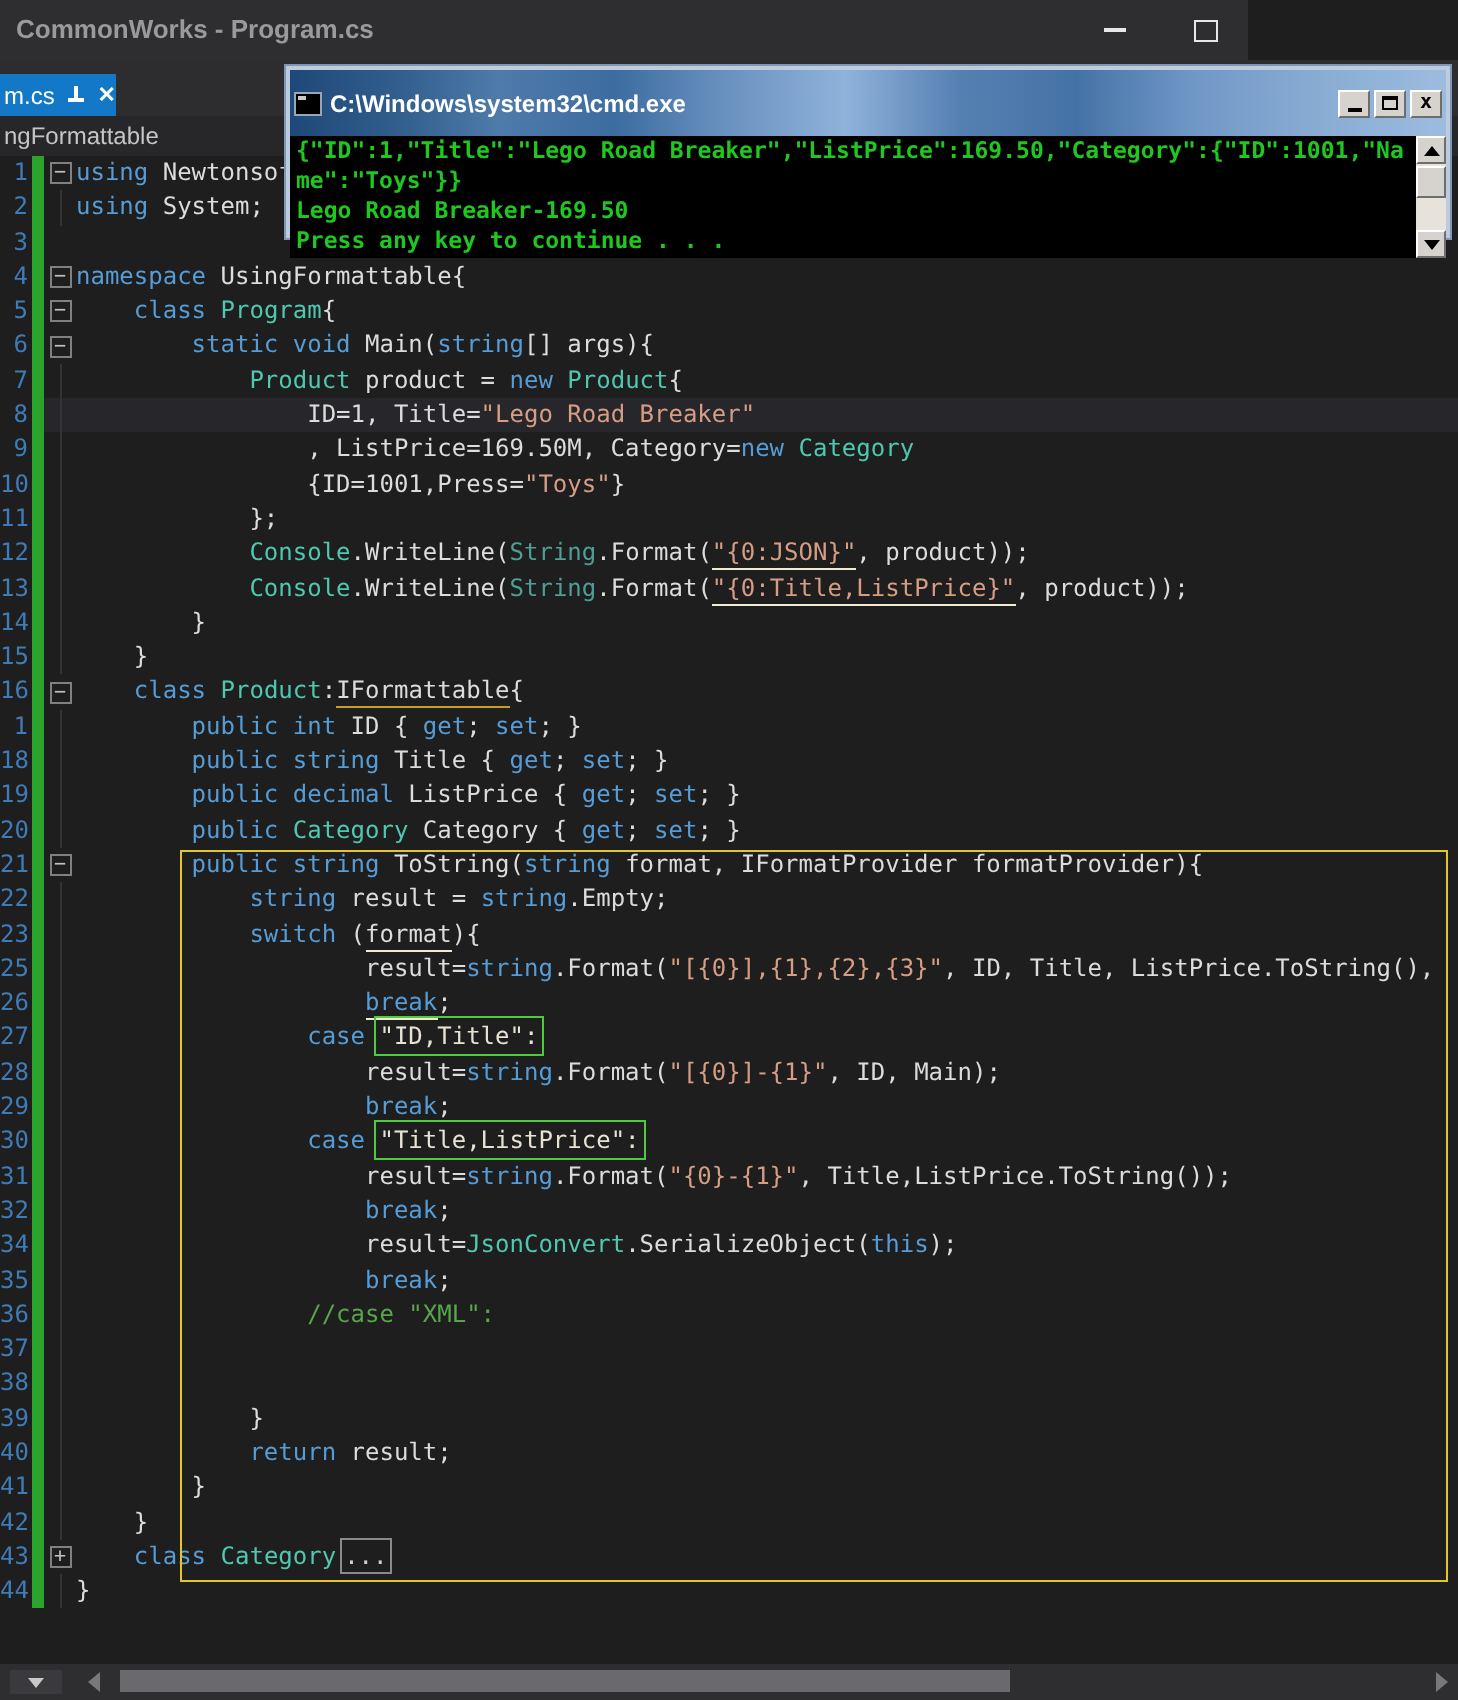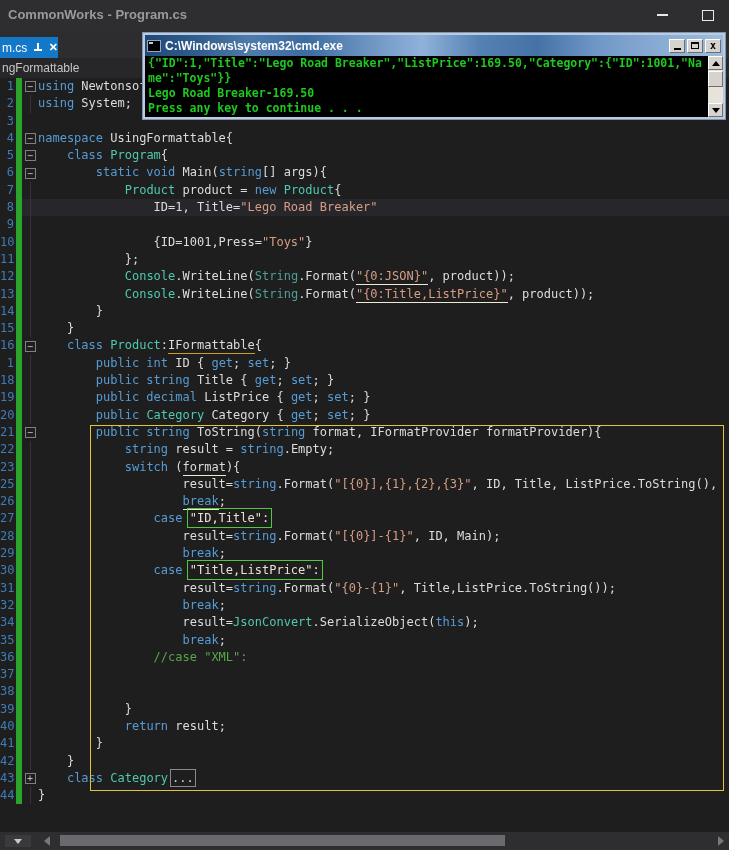--- a/index.html
+++ b/index.html
@@ -1,20 +1,20 @@
 <!DOCTYPE html>
 <html><head>
 <meta charset="utf-8">
 <style>
   html,body{margin:0;padding:0;background:#1E1E1E;}
   body{width:729px;height:850px;position:relative;overflow:hidden;
        font-family:"Liberation Sans",sans-serif;}
 
   
-  .titlebar{position:absolute;left:0;top:0;width:729px;height:30px;background:#2E2E31;}
+  .titlebar{position:absolute;left:0;top:0;width:624px;height:30px;background:#2E2E31;}
   .titlebar .wtitle{line-height:30px;padding-left:8px;font-size:13px;font-weight:bold;color:#9A9A9A;}
   .winbtn{position:absolute;top:0;width:30px;height:30px;display:flex;align-items:center;justify-content:center;}
   .minbtn{right:52px;} .minbtn i{display:block;width:11px;height:2px;background:#E8E8E8;}
   .maxbtn{right:6px;}  .maxbtn i{display:block;width:10px;height:9px;border:1.5px solid #E8E8E8;}
 
   
   .tabstrip{position:absolute;left:0;top:30px;width:729px;height:28px;background:#2D2D30;}
   .tab{position:absolute;left:0;top:7px;height:21px;width:58px;background:#1478C8;display:flex;align-items:center;}
   .tab .tlabel{font-size:12px;color:#FFFFFF;margin-left:2px;}
   .pin{width:9px;height:10px;position:relative;margin-left:6px;}
@@ -43,21 +43,21 @@
   .gbox{outline:1px solid #4ECB3C;outline-offset:2px;}
   .coll{outline:1px solid #8A8A8A;outline-offset:1px;color:#CFCFCF;margin-left:4px;}
 
   
   .ybox{position:absolute;left:90px;top:347px;width:632px;height:364px;
         border:1.5px solid #E3C52F;pointer-events:none;z-index:6;}
 
   
   .cmd{position:absolute;left:143px;top:33px;width:582px;height:86px;z-index:10;
        background:#BCCBDE;box-shadow:0 0 0 1px #7E96B4;box-sizing:border-box;padding:2px;}
-  .cmdtitle{height:21px;display:flex;align-items:center;
+  .cmdtitle{height:33px;display:flex;align-items:center;
     background:linear-gradient(90deg,#1E4878 0%,#33608F 10%,#4F7BAB 18%,#3D6CA0 28%,#6A92C0 38%,
                #8FB2DA 48%,#5580B2 58%,#4572A6 68%,#6F97C6 78%,#87AAD2 88%,#9CBCDF 100%);justify-content:space-between;}
   .cmdicon{width:14px;height:12px;background:#000;border:1px solid #9AA4B8;margin:0 4px 0 2px;
            box-sizing:border-box;position:relative;}
   .cmdicon::before{content:"";position:absolute;left:1px;top:1px;width:4px;height:2px;background:#C8C8C8;}
   .cmdtitle .ctext{font-size:12px;font-weight:bold;color:#FFFFFF;flex:1;white-space:nowrap;overflow:hidden;}
   .cbtn{width:16px;height:14px;background:#D6D3CE;border:1px solid;border-color:#FFFFFF #6E6E6E #6E6E6E #FFFFFF;
         margin-right:2px;display:flex;align-items:center;justify-content:center;box-sizing:border-box;flex:none;}
   .cbtn.cmin i{display:block;width:7px;height:2px;background:#000;margin-top:7px;}
   .cbtn.cmax i{display:block;width:8px;height:7px;border:1px solid #000;border-top-width:2px;box-sizing:border-box;}
@@ -174,20 +174,21 @@
           <span class="guide"></span>
         </span>
         <pre class="code">                <span class="pl">ID=1, Title=</span><span class="str">"Lego Road Breaker"</span></pre>
       </div>
       <div class="row">
         <span class="ln">9</span>
         <span class="bar"></span>
         <span class="fold">
           <span class="guide"></span>
         </span>
+        <pre class="code">                <span class="pl">, ListPrice=169.50M, Category=</span><span class="kw">new </span><span class="ty">Category</span></pre>
       </div>
       <div class="row">
         <span class="ln">10</span>
         <span class="bar"></span>
         <span class="fold">
           <span class="guide"></span>
         </span>
         <pre class="code">                <span class="pl">{ID=1001,Press=</span><span class="str">"Toys"</span><span class="pl">}</span></pre>
       </div>
       <div class="row">

